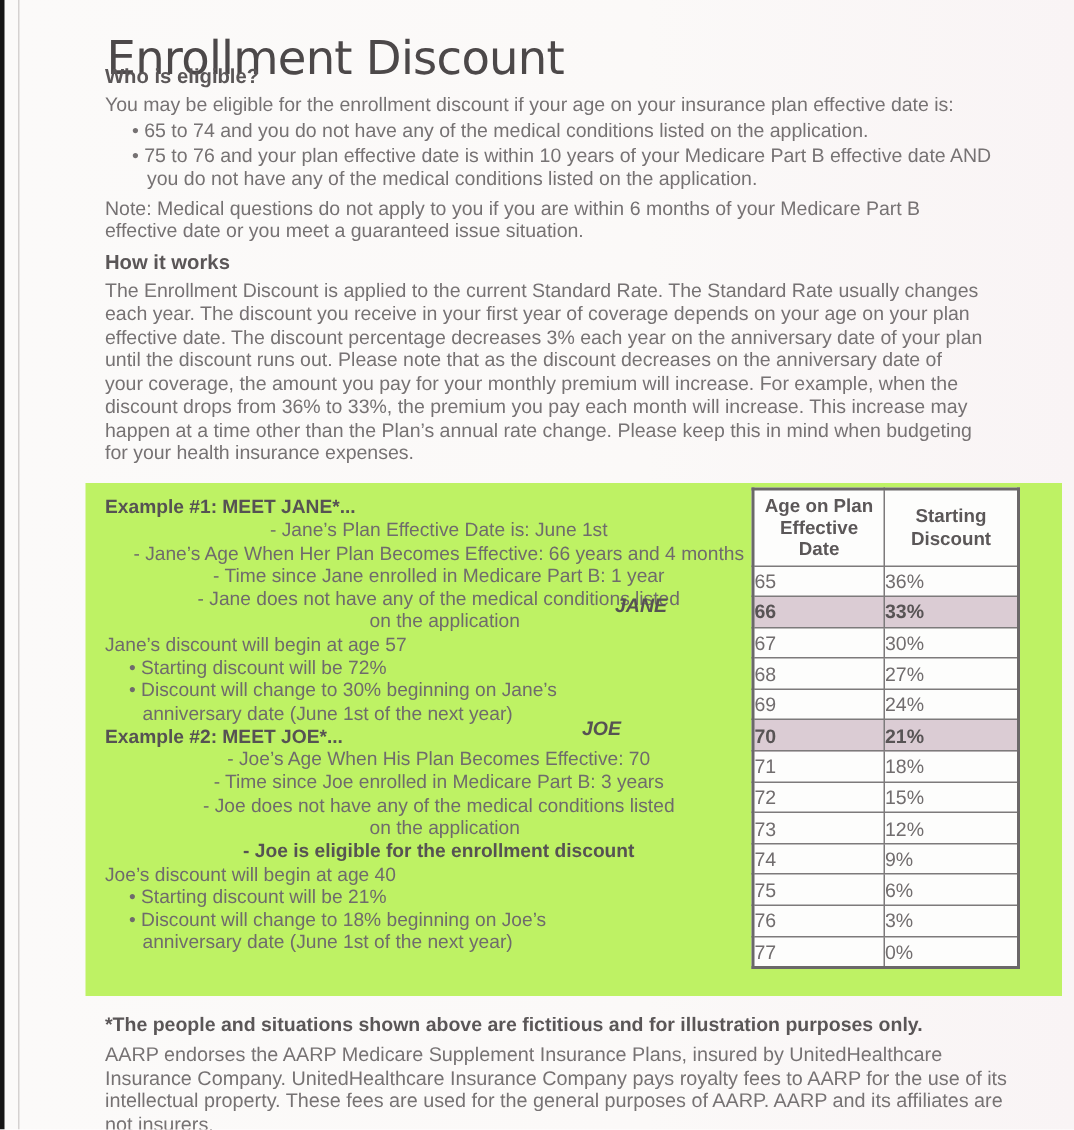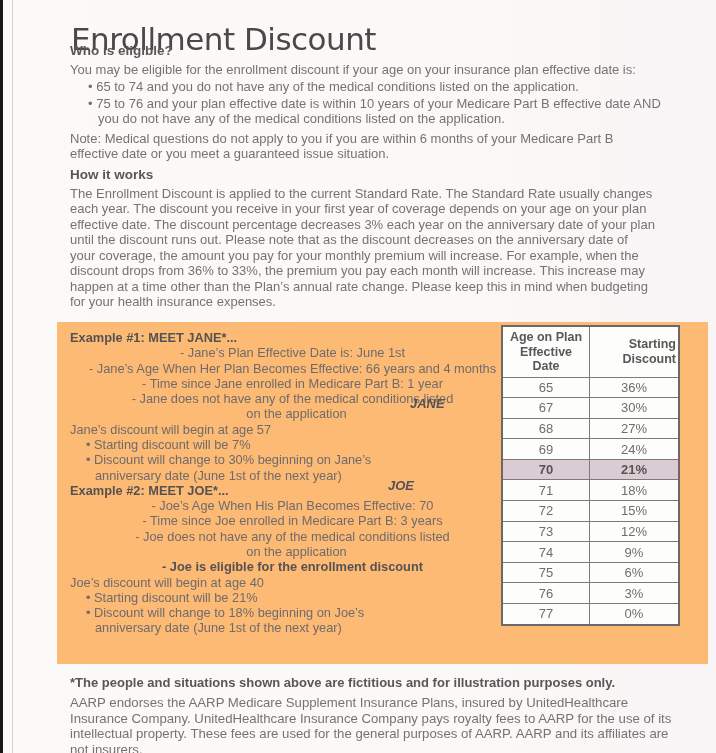--- a/index.html
+++ b/index.html
@@ -22,21 +22,21 @@
   .sec-eligibility{top:43px;}
   .sec-how{top:167px;}
   .sec-heading{font-size:13.5px;font-weight:bold;color:#5a5657;margin:0 0 3px 0;}
   .body-text{margin:0;white-space:pre-line;}
   .bullet-list{margin:2px 0 0 0;padding:0;list-style:none;}
   .bullet-item{margin:1px 0 0 0;padding-left:28px;text-indent:-10px;white-space:pre-line;}
   .note-text{margin:4px 0 0 0;white-space:pre-line;}
 
   .example-block{
     position:absolute;left:57px;top:322px;width:651px;height:342px;
-    background:#fdba74;
+    background:#bef264;
   }
   .example-text{
     position:absolute;left:13px;top:8px;width:430px;
     font-size:12.8px;line-height:15.28px;color:#6f6b6c;
   }
   .ex-heading{font-weight:bold;color:#565253;margin:0;}
   .fact-line{margin:0;padding-left:23px;text-indent:-8px;white-space:pre-line;text-align:center;}
   .fact-line.bold{font-weight:bold;color:#565253;}
   .discount-intro{margin:0;}
   .discount-bullet{margin:0;padding-left:25px;text-indent:-9px;white-space:pre-line;}
@@ -51,24 +51,24 @@
   .rate-table{
     position:absolute;left:501px;top:325px;
     border-collapse:collapse;background:#fdfdfc;
     border:2px solid #6b6869;
   }
   .rate-table th{
     width:82px;border:1px solid #7d7a7b;
     font-size:12.5px;font-weight:bold;color:#5b5758;
     line-height:14.5px;padding:3px 2px;text-align:center;white-space:pre-line;
   }
-  .rate-table th:last-child{width:84px;text-align:right;}
+  .rate-table th:last-child{width:84px;}
   .rate-table td{
     border:1px solid #7d7a7b;height:19.6px;padding:0;
-    font-size:13px;color:#716d6e;text-align:center;line-height:19px;
+    font-size:13px;color:#716d6e;line-height:19px;
   }
   .rate-table tr.hl td{background:#dbccd4;font-weight:bold;color:#585455;}
 
   .page-footer{position:absolute;left:70px;top:675px;width:645px;}
   .footer-disclaimer{margin:0;font-size:13px;font-weight:bold;color:#5a5657;line-height:15px;}
   .footer-legal{margin:5px 0 0 0;font-size:13.2px;color:#767273;line-height:15.5px;white-space:pre-line;}
 </style>
 </head>
 <body>
 
@@ -103,21 +103,21 @@
 
 <div class="example-block">
   <div class="example-text">
     <p class="ex-heading">Example #1: MEET JANE*...</p>
     <p class="fact-line">- Jane’s Plan Effective Date is: June 1st</p>
     <p class="fact-line">- Jane’s Age When Her Plan Becomes Effective: 66 years and 4 months</p>
     <p class="fact-line">- Time since Jane enrolled in Medicare Part B: 1 year</p>
     <p class="fact-line">- Jane does not have any of the medical conditions listed
 on the application</p>
     <p class="discount-intro">Jane’s discount will begin at age 57</p>
-    <p class="discount-bullet">• Starting discount will be 7%</p>
+    <p class="discount-bullet">• Starting discount will be 72%</p>
     <p class="discount-bullet">• Discount will change to 30% beginning on Jane’s
 anniversary date (June 1st of the next year)</p>
     <p class="ex-heading">Example #2: MEET JOE*...</p>
     <p class="fact-line">- Joe’s Age When His Plan Becomes Effective: 70</p>
     <p class="fact-line">- Time since Joe enrolled in Medicare Part B: 3 years</p>
     <p class="fact-line">- Joe does not have any of the medical conditions listed
 on the application</p>
     <p class="fact-line bold">- Joe is eligible for the enrollment discount</p>
     <p class="discount-intro">Joe’s discount will begin at age 40</p>
     <p class="discount-bullet">• Starting discount will be 21%</p>
@@ -136,20 +136,24 @@
 Effective Date</th>
       <th>Starting
 Discount</th>
     </tr>
   </thead>
   <tbody>
       <tr>
         <td>65</td>
         <td>36%</td>
       </tr>
+      <tr class="hl">
+        <td>66</td>
+        <td>33%</td>
+      </tr>
       <tr>
         <td>67</td>
         <td>30%</td>
       </tr>
       <tr>
         <td>68</td>
         <td>27%</td>
       </tr>
       <tr>
         <td>69</td>

